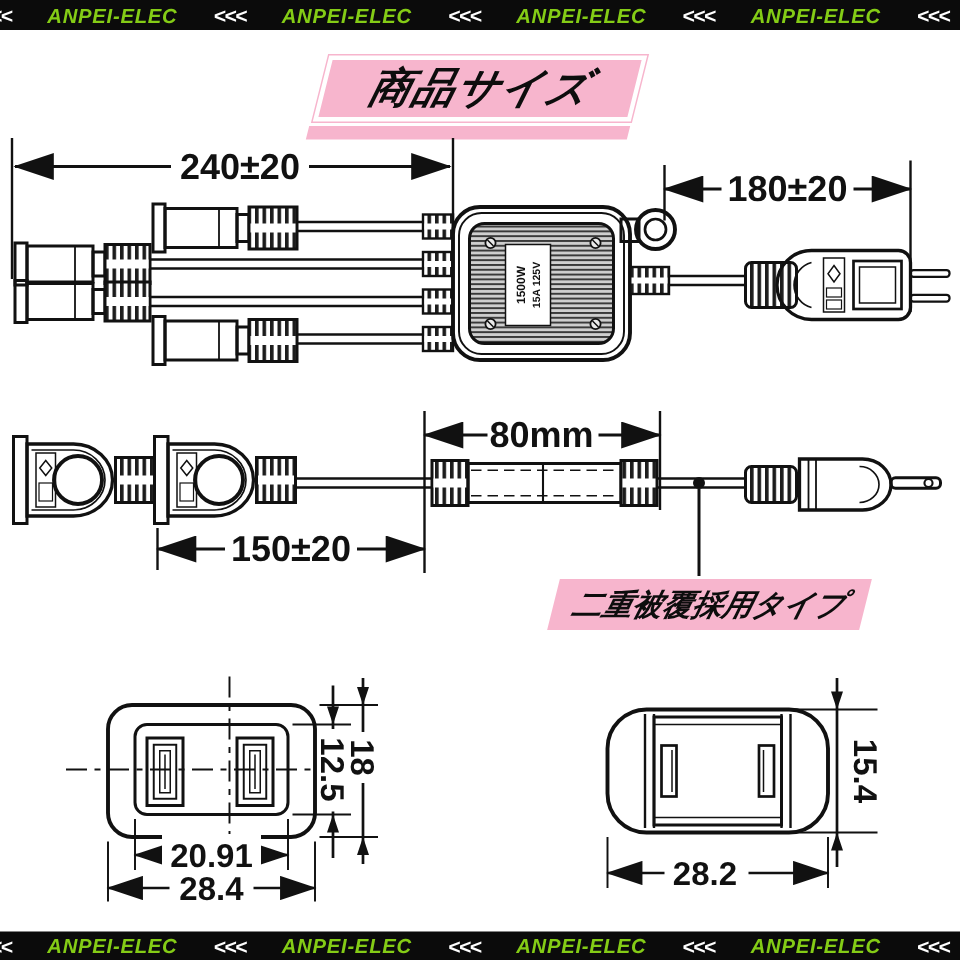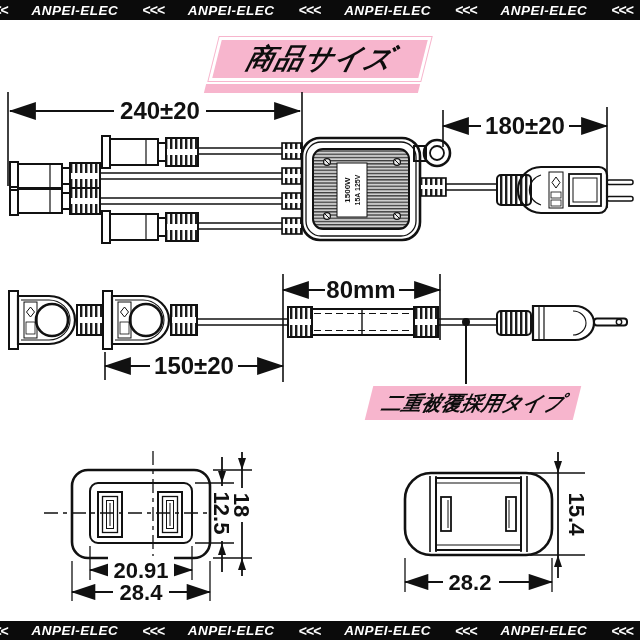--- a/index.html
+++ b/index.html
@@ -6,21 +6,21 @@
   body{width:640px;height:640px;background:#fff;overflow:hidden;
        font-family:"Liberation Sans","DejaVu Sans",sans-serif;position:relative;}
   .stage{position:absolute;inset:0;width:640px;height:640px;background:#fff;}
 
   
   .banner{position:absolute;left:0;width:640px;height:20px;background:#0b0b0b;
           overflow:hidden;display:flex;align-items:center;}
   .banner.top{top:0;}
   .banner.bottom{top:621px;height:19px;}
   .banner-inner{display:flex;align-items:center;gap:24px;margin-left:-14px;white-space:nowrap;}
-  .brand{color:#ffffff;font-weight:bold;font-style:italic;font-size:13.5px;letter-spacing:.5px;}
+  .brand{color:#84cc16;font-weight:bold;font-style:italic;font-size:13.5px;letter-spacing:.5px;}
   .chev{color:#fff;font-weight:bold;font-style:italic;font-size:14px;letter-spacing:-1px;}
 
   
   .title-banner{position:absolute;top:37px;left:50%;transform:translateX(-50%);width:212px;}
   .title-main{position:relative;background:var(--color-pink,#F7B5CD);border:3px solid #fff;
               box-shadow:0 0 0 1px var(--color-pink,#F7B5CD);
               transform:skewX(-14deg);height:38px;display:flex;align-items:center;justify-content:center;}
   .title-main span{font-size:28px;font-weight:bold;font-style:italic;color:#0d0d0d;letter-spacing:1px;}
   .title-shadow{position:absolute;top:47px;left:-9px;width:214px;height:9px;
                 background:var(--color-pink,#F7B5CD);transform:skewX(-14deg);}

